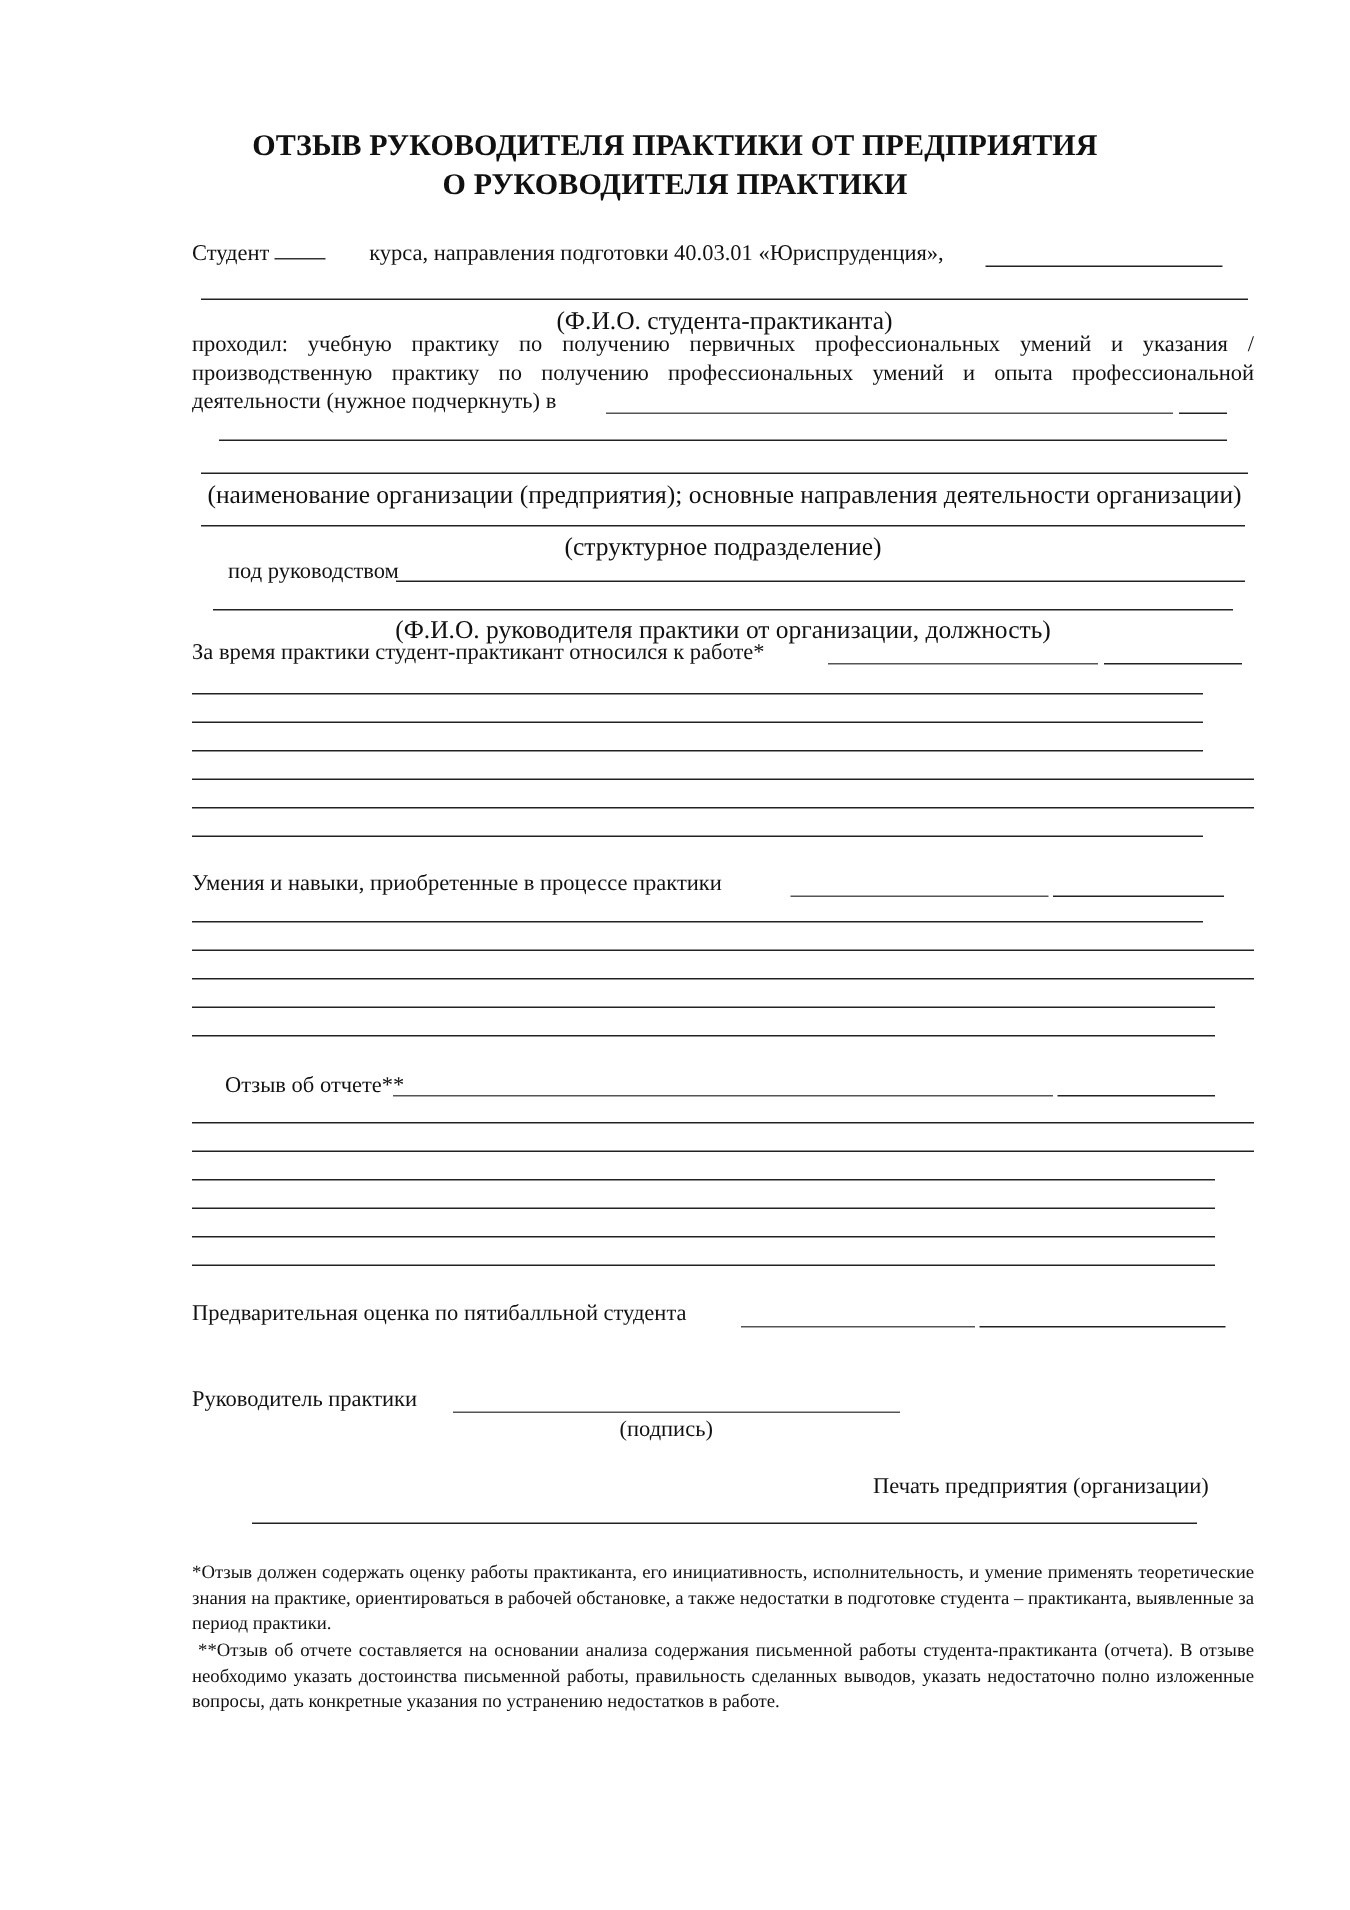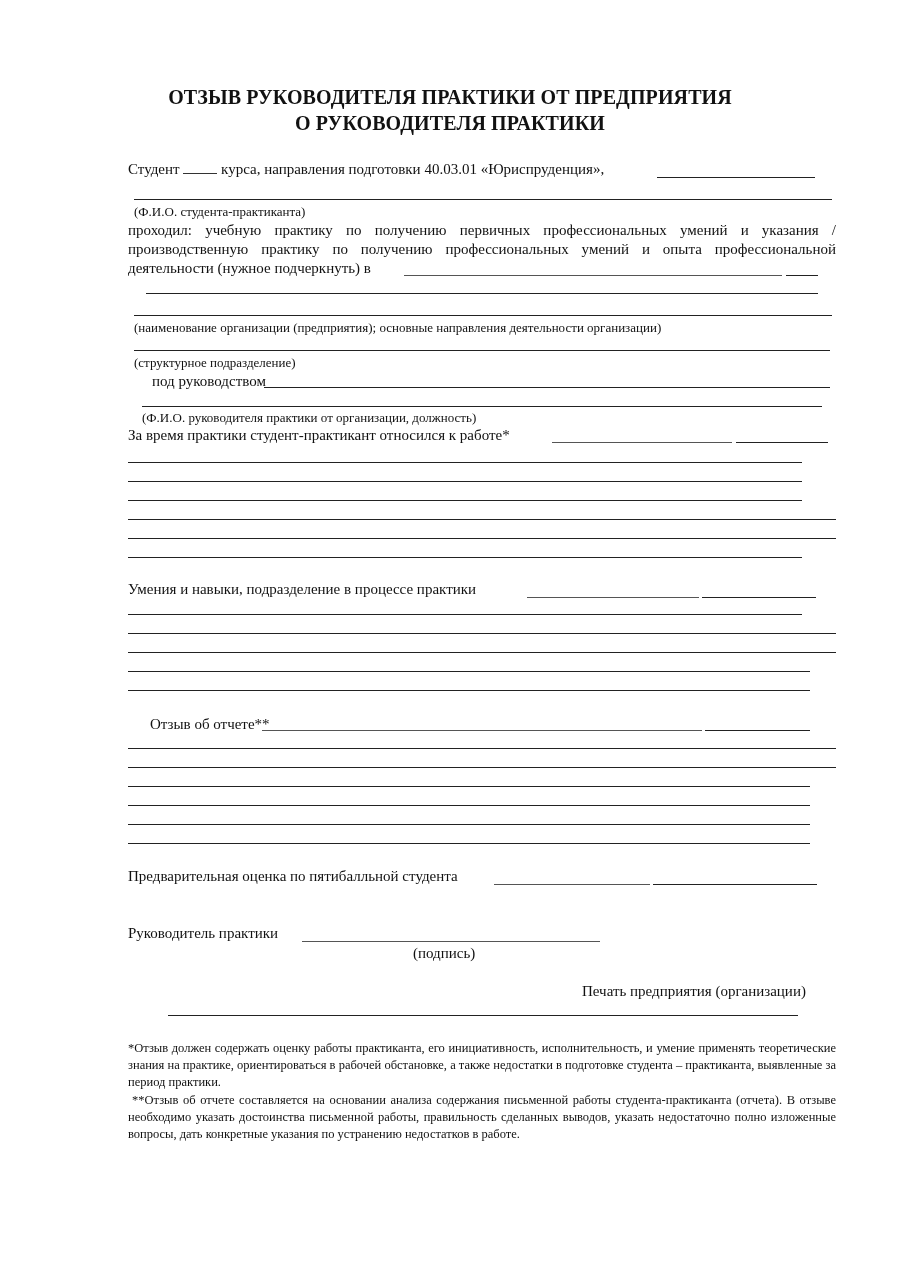--- a/index.html
+++ b/index.html
@@ -2,37 +2,37 @@
 <html><head>
   <meta charset="utf-8">
   <style>
     html, body { margin: 0; padding: 0; background: #ffffff; }
     body { width: 900px; height: 1273px; position: relative; overflow: hidden;
            font-family: "Liberation Serif", "DejaVu Serif", serif; color: #111; }
     .abs { position: absolute; white-space: nowrap; }
     .title { position: absolute; left: 0; width: 900px; text-align: center;
              font-weight: bold; font-size: 20px; letter-spacing: 0.1px; }
     .txt { font-size: 15px; }
-    .cap { font-size: 13px; position: absolute; }
+    .cap { font-size: 17px; position: absolute; text-align: center; }
     .line { position: absolute; height: 0; border-top: 1px solid #222; }
     .thin { border-top: 1px solid #555; }
     .foot { position: absolute; left: 128px; width: 708px; font-size: 12.5px; line-height: 17px;
             text-align: justify; }
     .blank { display: inline-block; border-bottom: 1px solid #333; vertical-align: baseline; height: 1px; }
   </style>
 </head>
 <body>
 
 <div class="title" style="top:86px;">ОТЗЫВ РУКОВОДИТЕЛЯ ПРАКТИКИ ОТ ПРЕДПРИЯТИЯ</div>
 <div class="title" style="top:112px;">О РУКОВОДИТЕЛЯ ПРАКТИКИ</div>
 
 <div class="abs txt" style="left:128px; top:161px;">
   <span>Студент</span>
   <span class="blank" style="width:34px;"></span>
-  <span style="font-weight:bold;font-weight:normal;">курса, направления подготовки 40.03.01 «Юриспруденция»,</span>
+  <span style="font-weight:bold;font-weight:normal;margin-left:25px;">курса, направления подготовки 40.03.01 «Юриспруденция»,</span>
 </div>
 <div class="line" style="left:657px; top:177px; width:158px;"></div>
 <div class="line" style="left:134px; top:199px; width:698px;"></div>
 <div class="cap" style="left:134px; width:698px; top:204px;">(Ф.И.О. студента-практиканта)</div>
 
 <div class="abs txt" style="left:128px; top:222px; width:708px; text-align:justify; text-align-last:justify;">проходил: учебную практику по получению первичных профессиональных умений и указания /</div>
 <div class="abs txt" style="left:128px; top:241px; width:708px; text-align:justify; text-align-last:justify;">производственную практику по получению профессиональных умений и опыта профессиональной</div>
 <div class="abs txt" style="left:128px; top:260px;">деятельности (нужное подчеркнуть) в</div>
 <div class="line thin" style="left:404px; top:275px; width:378px;"></div>
 <div class="line" style="left:786px; top:275px; width:32px;"></div>
@@ -52,21 +52,21 @@
 <div class="abs txt" style="left:128px; top:427px;">За время практики студент-практикант относился к работе*</div>
 <div class="line thin" style="left:552px; top:442px; width:180px;"></div>
 <div class="line" style="left:736px; top:442px; width:92px;"></div>
 <div class="line" style="left:128px; top:462px; width:674px;"></div>
 <div class="line" style="left:128px; top:481px; width:674px;"></div>
 <div class="line" style="left:128px; top:500px; width:674px;"></div>
 <div class="line" style="left:128px; top:519px; width:708px;"></div>
 <div class="line" style="left:128px; top:538px; width:708px;"></div>
 <div class="line" style="left:128px; top:557px; width:674px;"></div>
 
-<div class="abs txt" style="left:128px; top:581px;">Умения  и навыки, подразделение в процессе практики</div>
+<div class="abs txt" style="left:128px; top:581px;">Умения  и навыки, приобретенные в процессе практики</div>
 <div class="line thin" style="left:527px; top:597px; width:172px;"></div>
 <div class="line" style="left:702px; top:597px; width:114px;"></div>
 <div class="line" style="left:128px; top:614px; width:674px;"></div>
 <div class="line" style="left:128px; top:633px; width:708px;"></div>
 <div class="line" style="left:128px; top:652px; width:708px;"></div>
 <div class="line" style="left:128px; top:671px; width:682px;"></div>
 <div class="line" style="left:128px; top:690px; width:682px;"></div>
 
 <div class="abs txt" style="left:128px; top:716px;margin-left:22px;">Отзыв об отчете**</div>
 <div class="line thin" style="left:262px; top:730px; width:440px;"></div>

